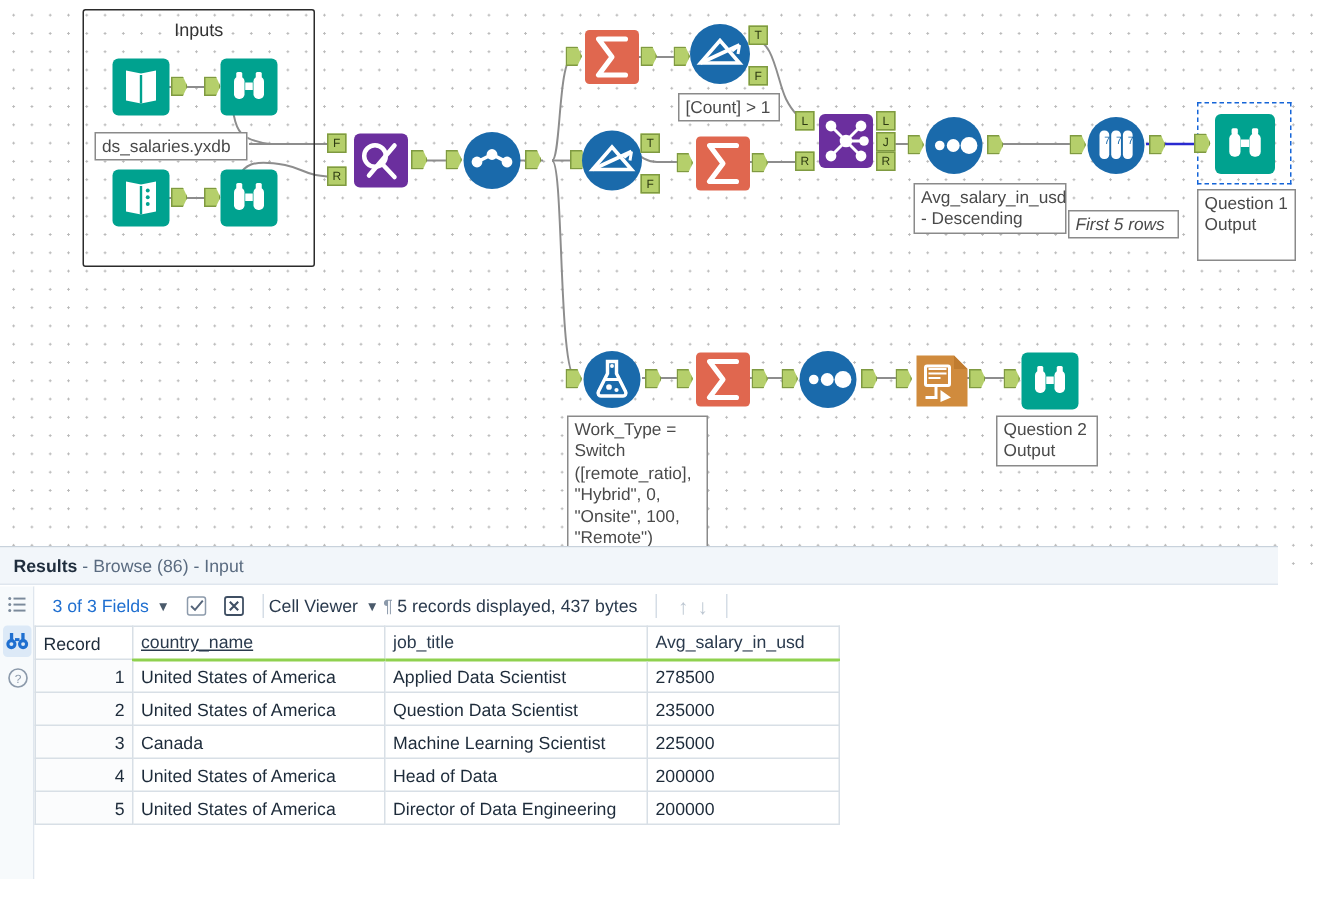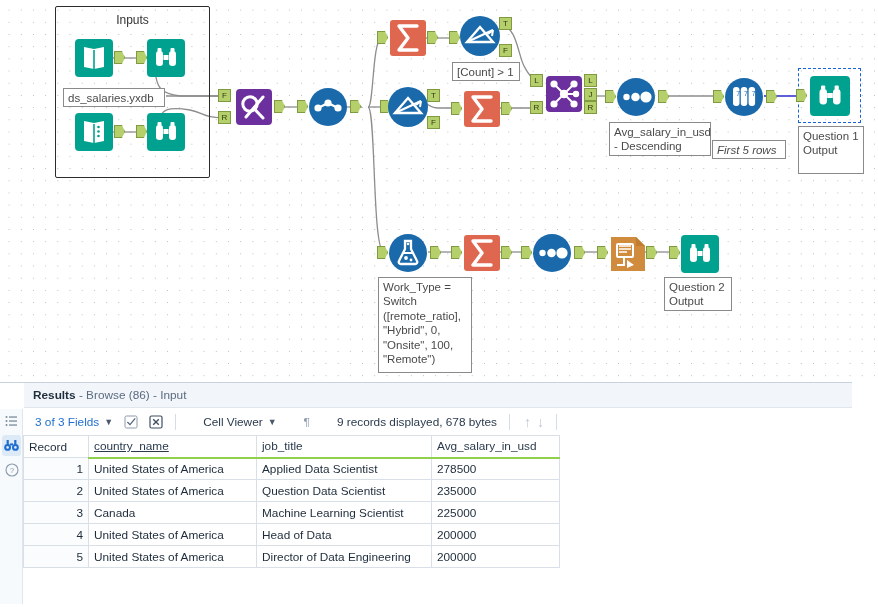--- a/index.html
+++ b/index.html
@@ -84,25 +84,24 @@
     font-size: 8px; color: #2e3b12;
     text-align: center; line-height: 12px;
     font-family: "Liberation Sans", sans-serif;
   }
 
   
   #wires { position: absolute; left:0; top:0; width: 878px; height: 386px; }
 
   
   #results {
-    position: absolute; left: 0; top: 382px;
+    position: absolute; left: 0; top: 364px;
     width: 852px; height: 221px;
     background: #ffffff;
     border-top: 1px solid #c8d2dc;
-    padding-left: 24px;
   }
   #results-title {
     height: 25px; line-height: 25px;
     padding-left: 9px;
     font-size: 11.8px; color: #5a6b80;
     background: #f2f6fa;
     border-bottom: 1px solid #dfe6ee;
   }
   #results-title b { color: #1f2d3d; font-weight: bold; }
 
@@ -122,21 +121,21 @@
   #toolbar {
     position: absolute; left: 23px; top: 0; width: 855px; height: 26px;
     display: flex; align-items: center;
     font-size: 11.8px; color: #2a3a4d;
     background: #ffffff;
   }
   .tb-link { color: #1f6fd0; margin-left: 12px; }
   .chev { margin-left: 5px; color: #4a5a6b; font-size: 9px; }
   .tb-ico { margin-left: 11px; display:flex; align-items:center; }
   .tb-sep { width: 1px; height: 16px; background: #d5dde6; margin-left: 12px; }
-  .tb-txt { margin-left: 27px; color: #2a3a4d; }
+  .tb-txt { margin-left: 3px; color: #2a3a4d; }
   .tb-arrow { margin-left: 14px; color: #bcc6d1; font-size: 14px; }
 
   
   #grid {
     position: absolute; left: 23px; top: 26px;
     width: 855px; height: 169px;
     background: #ffffff;
     font-size: 11.8px;
     color: #1d2b3a;
   }
@@ -558,21 +557,21 @@
         </svg>
       </span>
 
       <span class="tb-sep"></span>
 
       <span class="tb-txt">Cell Viewer</span>
       <span class="chev">▼</span>
 
       <span class="tb-txt" style="color:#8c9aab;">¶</span>
 
-      <span class="tb-txt">9 records displayed, 678 bytes</span>
+      <span class="tb-txt">5 records displayed, 437 bytes</span>
 
       <span class="tb-sep"></span>
       <span class="tb-arrow">↑</span>
       <span class="tb-arrow" style="margin-left:6px;">↓</span>
       <span class="tb-sep"></span>
     </div>
 
     <div id="grid">
       <table>
         <thead>

